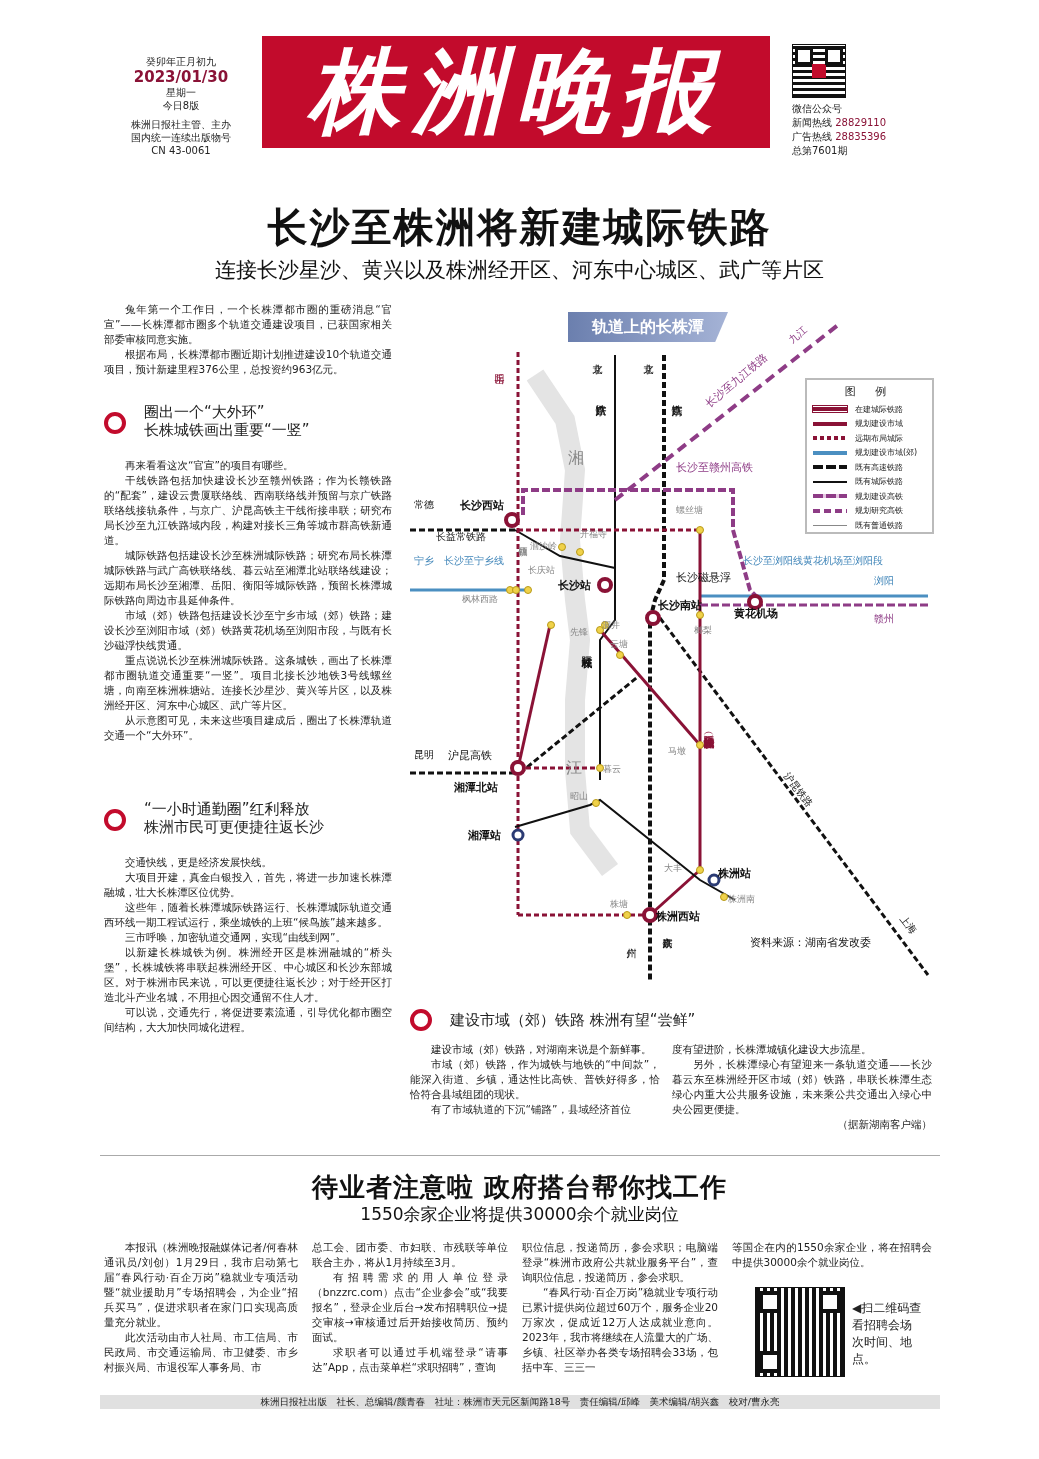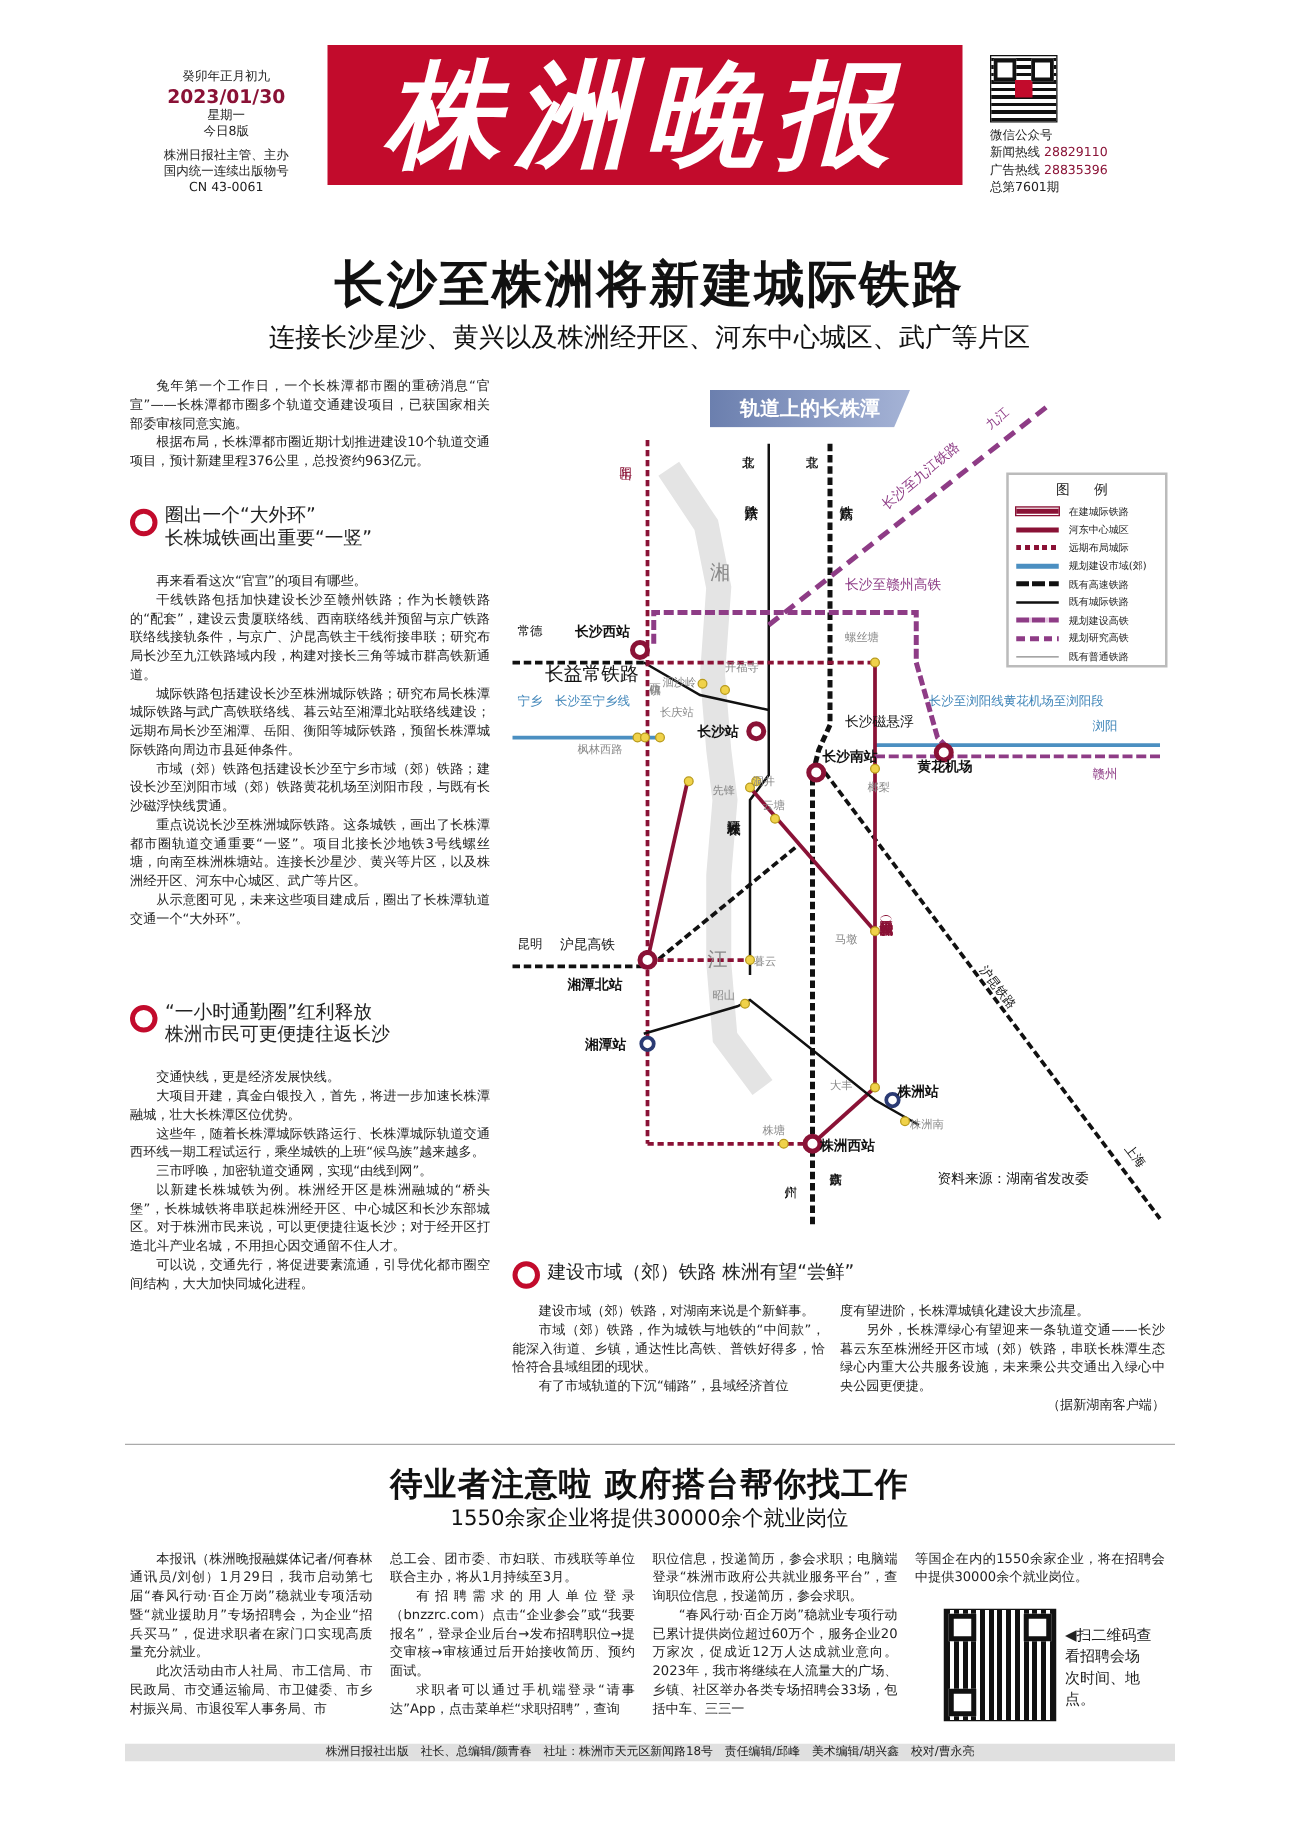--- a/index.html
+++ b/index.html
@@ -20,21 +20,21 @@
   .qr:after{right:2px;top:2px;}
   .qr .seal{position:absolute;left:19px;top:19px;width:14px;height:14px;background:#c20b2c;}
   .hot{color:#8a1236;}
   
   .headline{left:0;top:200px;width:1039px;text-align:center;font-size:40px;font-weight:bold;letter-spacing:2px;color:#111;}
   .subhead{left:0;top:256px;width:1039px;text-align:center;font-size:21px;color:#111;}
   
   .col{font-size:10.5px;line-height:15px;text-align:justify;color:#222;}
   .col p{margin:0;text-indent:2em;}
   .col p.noind{text-indent:0;}
-  .sec-head{display:flex;align-items:flex-start;gap:6px;font-size:15px;line-height:18px;color:#222;}
+  .sec-head{display:flex;align-items:center;gap:18px;font-size:15px;line-height:18px;color:#222;}
   .ring{width:14px;height:14px;border-radius:50%;border:4px solid #c20b2c;flex:none;margin-top:4px;}
   
   .map{left:398px;top:308px;width:543px;height:678px;}
   .map-title{left:568px;top:312px;width:160px;height:30px;background:linear-gradient(90deg,#6b7fae,#a5b3d6);color:#fff;font-weight:bold;font-size:16px;display:flex;align-items:center;justify-content:center;clip-path:polygon(0 0,100% 0,92% 100%,0 100%);}
   .legend{left:805px;top:378px;width:125px;height:152px;border:2px solid #bbb;background:#fff;font-size:8px;}
   .legend .lt{text-align:center;font-size:11px;margin:4px 0 3px;letter-spacing:8px;}
   .legend .row{display:flex;align-items:center;height:14.5px;padding-left:6px;}
   .legend .sw{width:34px;height:4px;margin-right:8px;}
   .legend .lbl{white-space:nowrap;}
   .mlabel{position:absolute;font-size:10px;color:#111;white-space:nowrap;}
@@ -210,21 +210,21 @@
   <span class="mlabel vlabel" style="left:243px;top:48px;">北京</span>
   <span class="mlabel vlabel" style="left:194px;top:88px;font-size:11px;">京广铁路</span>
   <span class="mlabel vlabel" style="left:270px;top:88px;font-size:11px;">京广高铁</span>
   <span class="mlabel purple" style="left:390px;top:20px;transform:rotate(-40deg);">九江</span>
   <span class="mlabel purple" style="left:300px;top:65px;transform:rotate(-40deg);font-size:11px;">长沙至九江铁路</span>
   <span class="mlabel purple" style="left:278px;top:152px;font-size:11px;">长沙至赣州高铁</span>
   <span class="mlabel grey" style="left:170px;top:140px;font-size:16px;">湘</span>
   <span class="mlabel grey" style="left:168px;top:450px;font-size:16px;">江</span>
   <span class="mlabel" style="left:16px;top:190px;">常德</span>
   <span class="mlabel b" style="left:62px;top:190px;">长沙西站</span>
-  <span class="mlabel" style="left:38px;top:222px;font-size:15px;">长益常铁路</span>
+  <span class="mlabel" style="left:38px;top:222px;font-size:10px;">长益常铁路</span>
   <span class="mlabel blue" style="left:16px;top:246px;">宁乡</span>
   <span class="mlabel blue" style="left:46px;top:246px;">长沙至宁乡线</span>
   <span class="mlabel grey" style="left:64px;top:285px;">枫林西路</span>
   <span class="mlabel grey vlabel" style="left:118px;top:232px;">西锦镇</span>
   <span class="mlabel grey" style="left:130px;top:256px;">长庆站</span>
   <span class="mlabel grey" style="left:132px;top:232px;">洄沙岭</span>
   <span class="mlabel grey" style="left:182px;top:220px;">开福寺</span>
   <span class="mlabel grey" style="left:278px;top:196px;">螺丝塘</span>
   <span class="mlabel b" style="left:160px;top:270px;">长沙站</span>
   <span class="mlabel" style="left:278px;top:262px;font-size:11px;">长沙磁悬浮</span>
@@ -259,21 +259,21 @@
 </div>
 
 <div class="abs legend">
   <div class="lt">图 例</div>
   <div class="row">
       <div class="sw" style="background:#8a1236;border-top:1px solid #fff;border-bottom:1px solid #fff;outline:1px solid #8a1236;"></div>
       <span class="lbl">在建城际铁路</span>
     </div>
   <div class="row">
       <div class="sw" style="background:#8a1236;"></div>
-      <span class="lbl">河东中心城区</span>
+      <span class="lbl">规划建设市域</span>
     </div>
   <div class="row">
       <div class="sw" style="background:repeating-linear-gradient(90deg,#8a1236 0 4px,#fff 4px 7px);"></div>
       <span class="lbl">远期布局城际</span>
     </div>
   <div class="row">
       <div class="sw" style="background:#4b8fc1;"></div>
       <span class="lbl">规划建设市域(郊)</span>
     </div>
   <div class="row">

